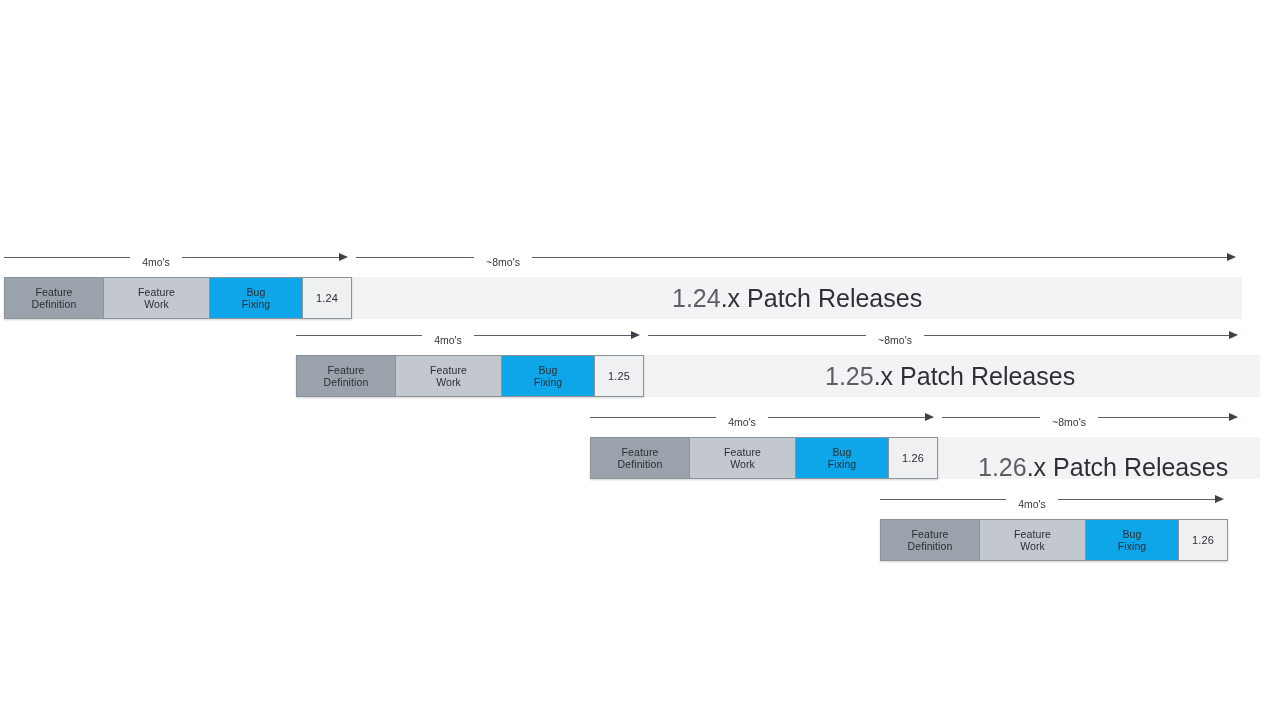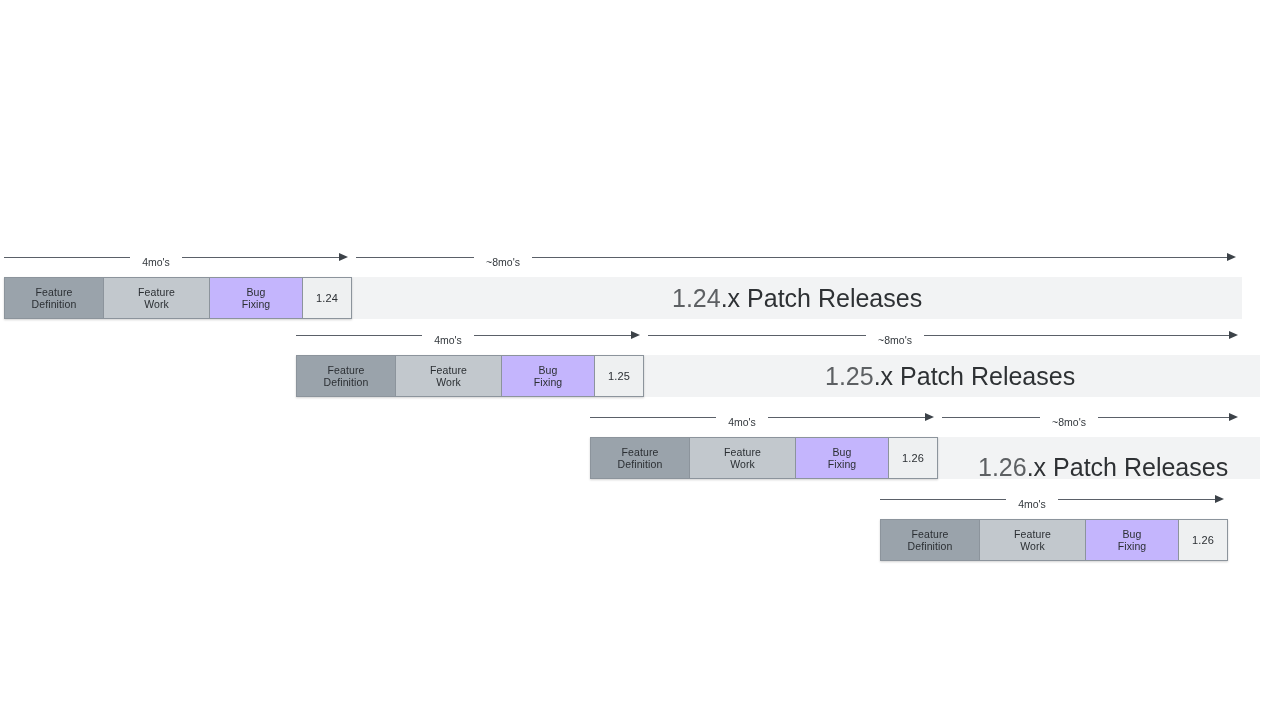--- a/index.html
+++ b/index.html
@@ -50,21 +50,21 @@
     justify-content:center;
     text-align:center;
     color:#2b2f33;
     font-size:10.5px;
     line-height:12.5px;
     letter-spacing:.1px;
   }
   .phase:last-child{border-right:none;}
   .p-def {background:#9aa3ab;}
   .p-work{background:#c2c8cd;}
-  .p-bug {background:#c4b5fd;}
+  .p-bug {background:#0ea5e9;}
   .p-ver {background:#eef0f1;font-size:11px;}
 
   
   .measure{position:absolute;height:20px;}
   .m-line{
     position:absolute;top:9px;height:1px;background:#5a6068;
   }
   .m-head{
     position:absolute;top:5px;width:0;height:0;
     border-top:4.5px solid transparent;

